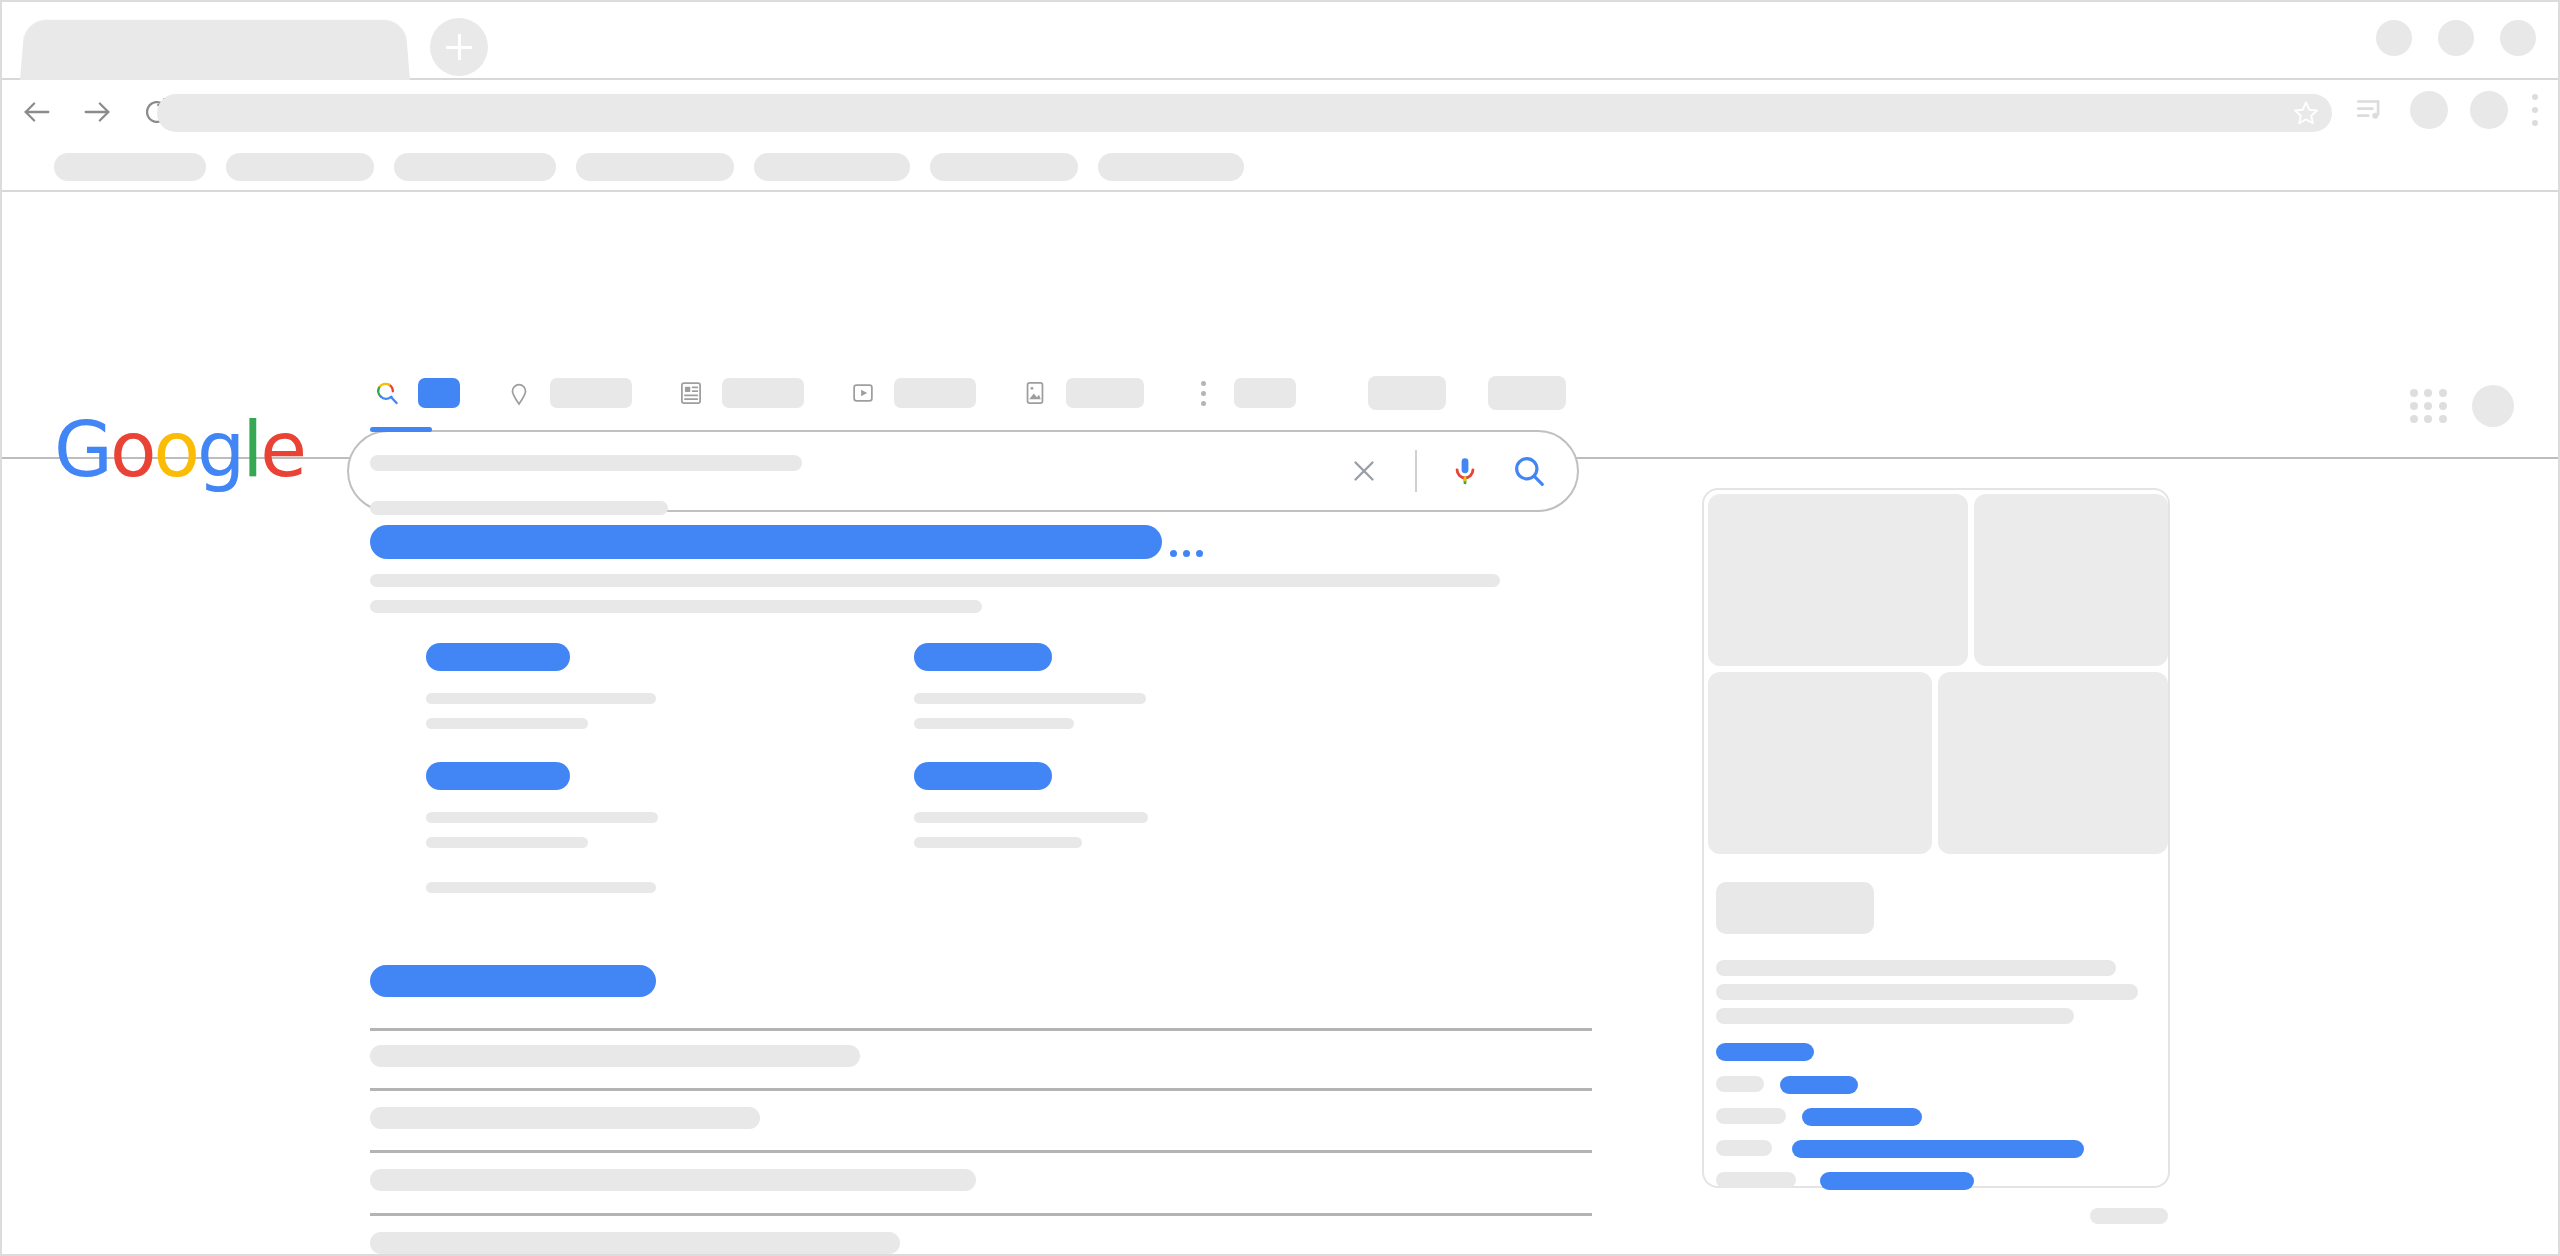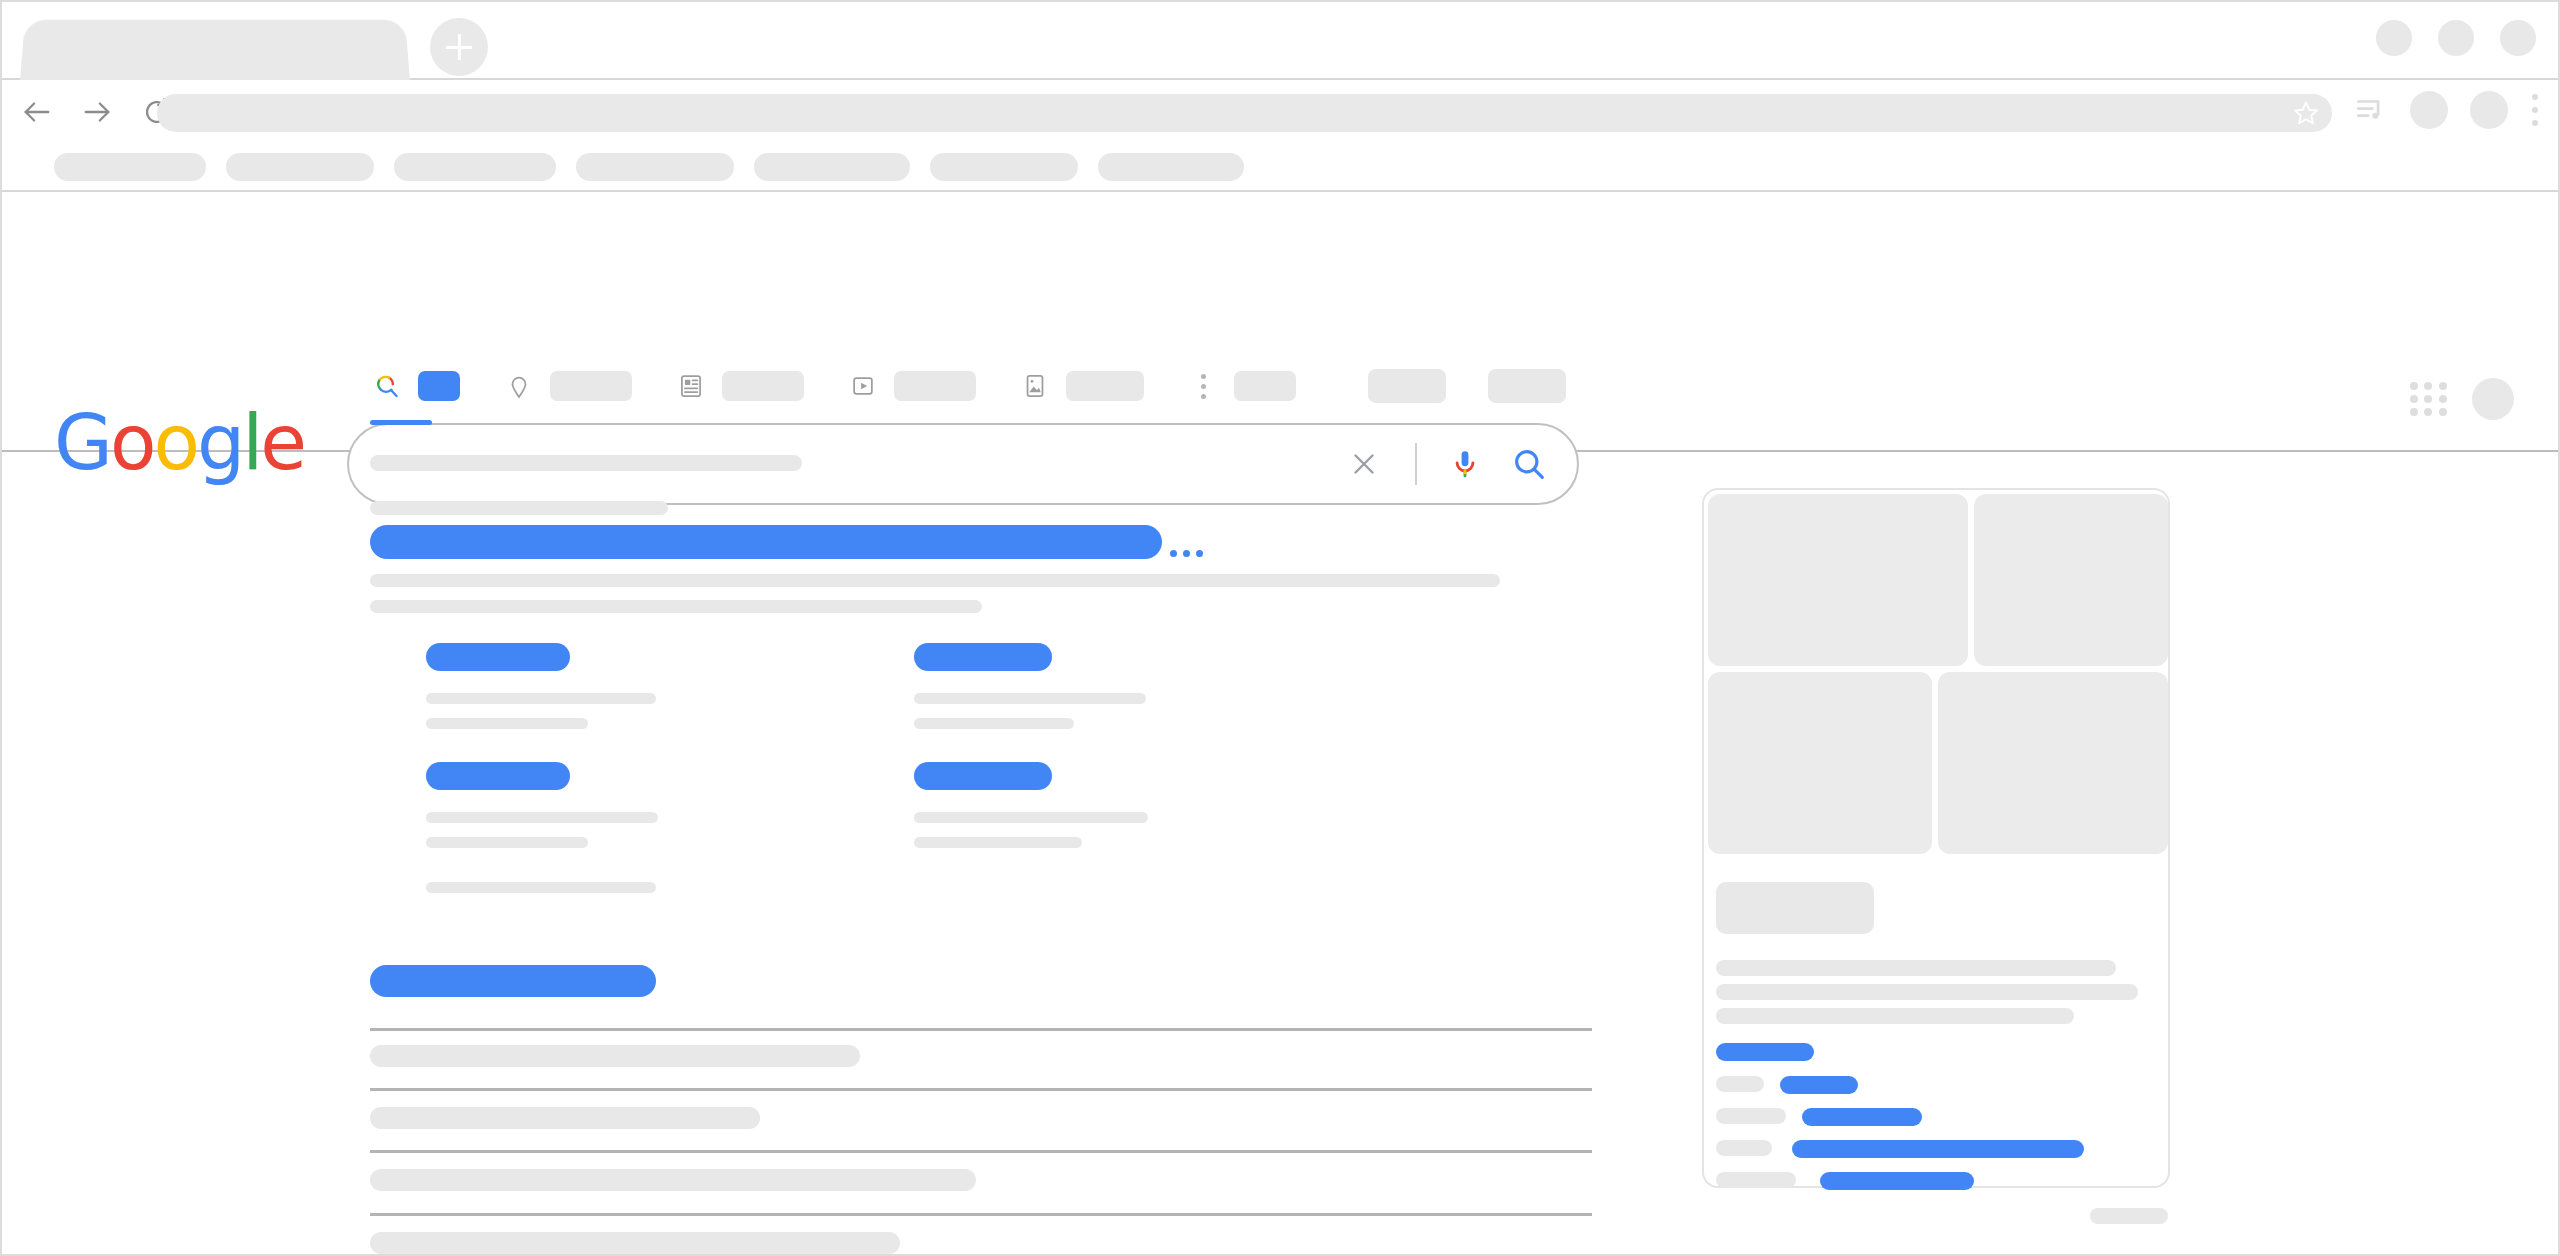--- a/index.html
+++ b/index.html
@@ -234,21 +234,21 @@
       <div class="bm" style="width:152px"><span></span></div>
       <div class="bm" style="width:148px"><span></span></div>
       <div class="bm" style="width:162px"><span></span></div>
       <div class="bm" style="width:158px"><span></span></div>
       <div class="bm" style="width:156px"><span></span></div>
       <div class="bm" style="width:148px"><span></span></div>
       <div class="bm" style="width:146px"><span></span></div>
     </div>
   </div>
 
-  <div class="g-header" style="position:absolute; left:0; top:192px; width:100%;">
+  <div class="g-header" style="position:absolute; left:0; top:199px; width:100%;">
 
     <div class="g-logo">
       <span class="gl-b">G</span><span class="gl-r">o</span><span class="gl-y">o</span><span class="gl-b">g</span><span class="gl-g">l</span><span class="gl-r">e</span>
     </div>
 
     <div class="searchbox">
       <input class="sb-input" type="text" placeholder="" style="">
       <span class="sb-clear">
         <svg viewBox="0 0 24 24" width="34" height="34" fill="none" stroke="#9aa0a6" stroke-width="1.7" stroke-linecap="round">
           <line x1="6" y1="6" x2="18" y2="18"></line>

